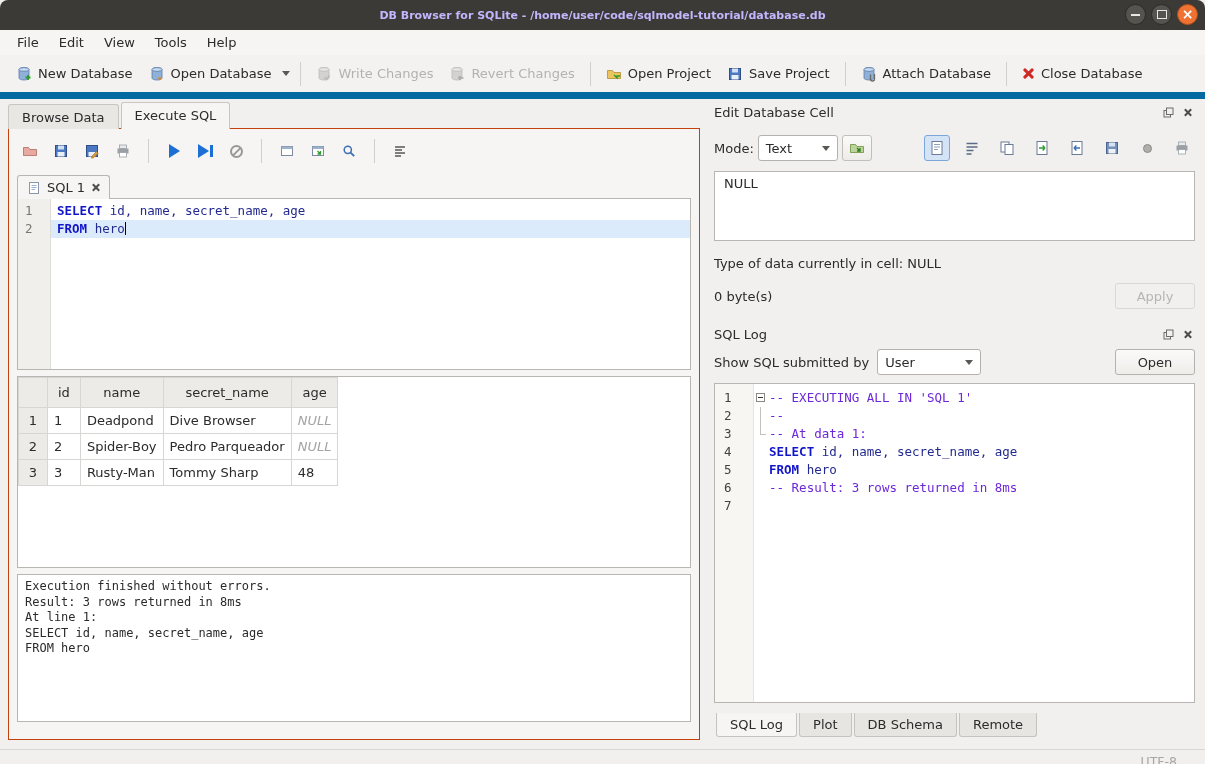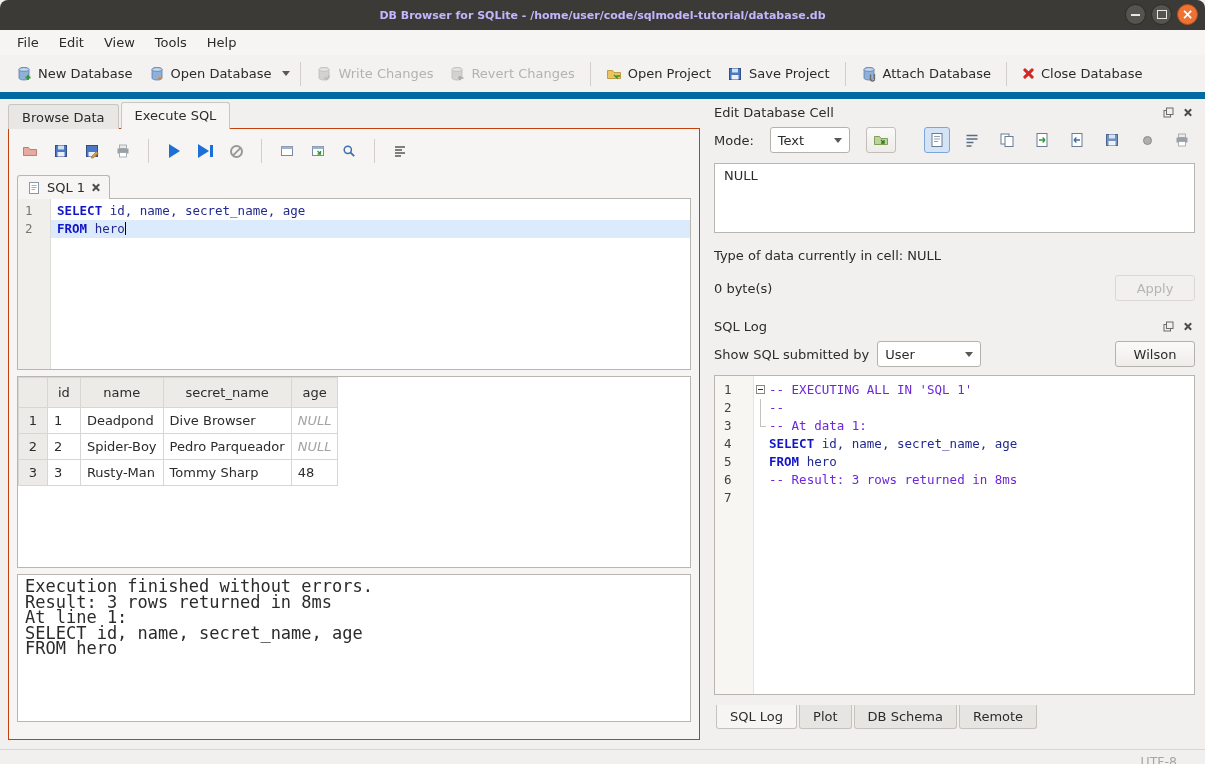--- a/index.html
+++ b/index.html
@@ -90,29 +90,29 @@
   .text-caret{display:inline-block;width:1px;height:13px;background:#000;vertical-align:-2px;}
 
   .results{margin-top:6px;border:1px solid #b9b6b2;background:#fff;height:190px;overflow:hidden;}
   table.grid{border-collapse:collapse;font-size:13px;}
   .grid th,.grid td{border:1px solid #d8d6d2;height:25px;padding:0 6px;white-space:nowrap;}
   .grid th{background:#edebe7;font-weight:normal;text-align:center;padding:2px 10px;}
   .grid td.rownum{background:#edebe7;text-align:center;min-width:16px;}
   .grid td.null{color:#a3a3a3;font-style:italic;}
 
   .message{margin-top:6px;border:1px solid #b9b6b2;background:#fff;height:148px;
-        font-family:"DejaVu Sans Mono","Liberation Mono",monospace;font-size:17px;
+        font-family:"DejaVu Sans Mono","Liberation Mono",monospace;font-size:12px;
         padding:4px 7px;line-height:15.5px;box-sizing:border-box;}
 
   
   .dock-header{display:flex;align-items:center;height:22px;}
   .dock-title{flex:1;}
   .mini-btn{width:15px;height:15px;display:flex;align-items:center;justify-content:center;margin-left:4px;color:#555;}
 
-  .mode-row{display:flex;align-items:center;margin-top:4px;gap:16px;}
+  .mode-row{display:flex;align-items:center;margin-top:12px;gap:4px;}
   .combo{display:flex;align-items:center;justify-content:space-between;background:#fff;
         border:1px solid #b5b2ae;border-radius:3px;padding:3px 7px;gap:10px;box-sizing:border-box;height:26px;}
   .mode-combo{width:80px;}
   .filter-combo{width:104px;}
   .import-btn{width:30px;height:26px;border:1px solid #c2bfba;border-radius:3px;
         background:linear-gradient(#fafaf8,#eeece9);display:flex;align-items:center;justify-content:center;box-sizing:border-box;}
   .cell-icons{display:flex;align-items:center;gap:9px;margin-left:auto;}
   .icon-btn.selected{background:#d4e4f6;border:1px solid #7aa7d8;}
 
   .cell-box{margin-top:10px;border:1px solid #b9b6b2;background:#fff;height:70px;
@@ -540,21 +540,21 @@
             <span class="x-gray"></span>
           </span>
       </div>
 
       <div class="filter-row">
         <span>Show SQL submitted by</span>
         <div class="combo filter-combo">
           <span>User</span>
           <span class="caret"></span>
         </div>
-        <div class="btn clear-btn">Wilson</div>
+        <div class="btn clear-btn">Open</div>
       </div>
 
       <div class="log-box">
         <div class="log-gutter">
           <div>1</div>
           <div>2</div>
           <div>3</div>
           <div>4</div>
           <div>5</div>
           <div>6</div>

